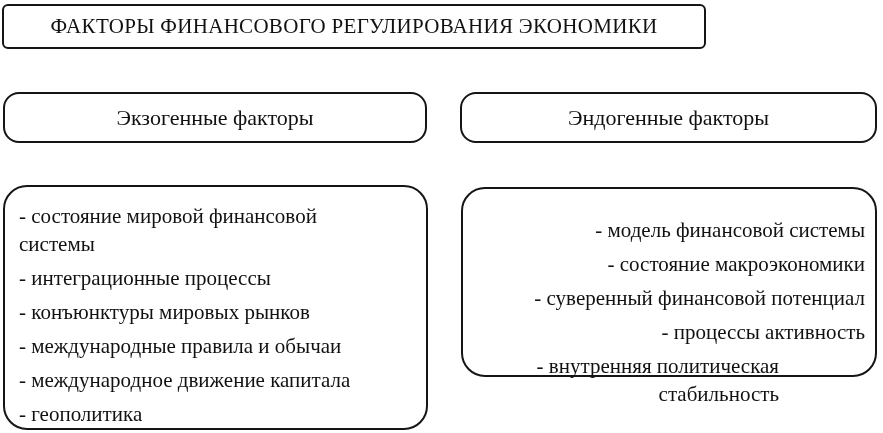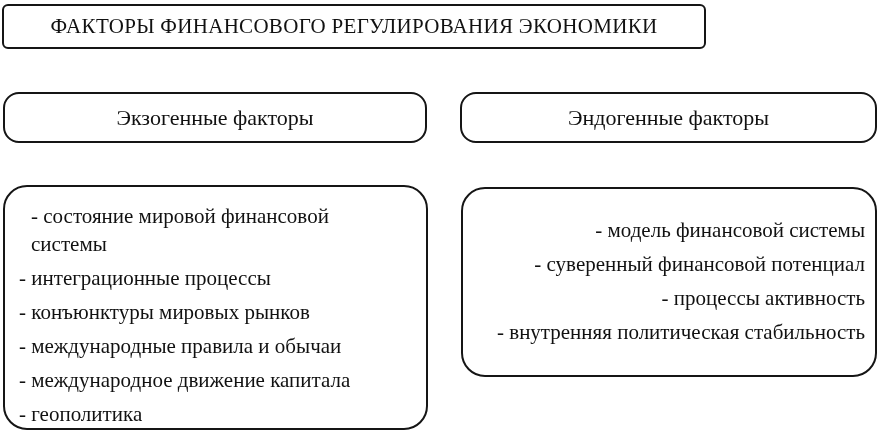--- a/index.html
+++ b/index.html
@@ -67,21 +67,21 @@
     width: 416px;
     height: 190px;
     padding: 27px 10px 0 16px;
     text-align: right;
   }
   .list-item {
     font-size: 21px;
     line-height: 28px;
     margin-bottom: 6px;
   }
-  .list-box.left  .list-item:nth-child(1) { max-width: 340px; margin-left: 12px; }
+  .list-box.left  .list-item:nth-child(1) { max-width: 340px; }
   .list-box.right .list-item:nth-child(5) { max-width: 300px; }
 </style>
 </head>
 <body>
 
 <div class="canvas">
 
   <div class="box title-box">
     <span class="title-text">ФАКТОРЫ ФИНАНСОВОГО РЕГУЛИРОВАНИЯ ЭКОНОМИКИ</span>
   </div>
@@ -98,18 +98,19 @@
     <div class="list-item">- состояние мировой финансовой системы</div>
     <div class="list-item">- интеграционные процессы</div>
     <div class="list-item">- конъюнктуры мировых рынков</div>
     <div class="list-item">- международные правила и обычаи</div>
     <div class="list-item">- международное движение капитала</div>
     <div class="list-item">- геополитика</div>
   </div>
 
   <div class="box list-box right">
     <div class="list-item">- модель финансовой системы</div>
+    <div class="list-item">- состояние макроэкономики</div>
     <div class="list-item">- суверенный финансовой потенциал</div>
     <div class="list-item">- процессы активность</div>
     <div class="list-item">- внутренняя политическая стабильность</div>
   </div>
 
 </div>
 
 </body></html>

